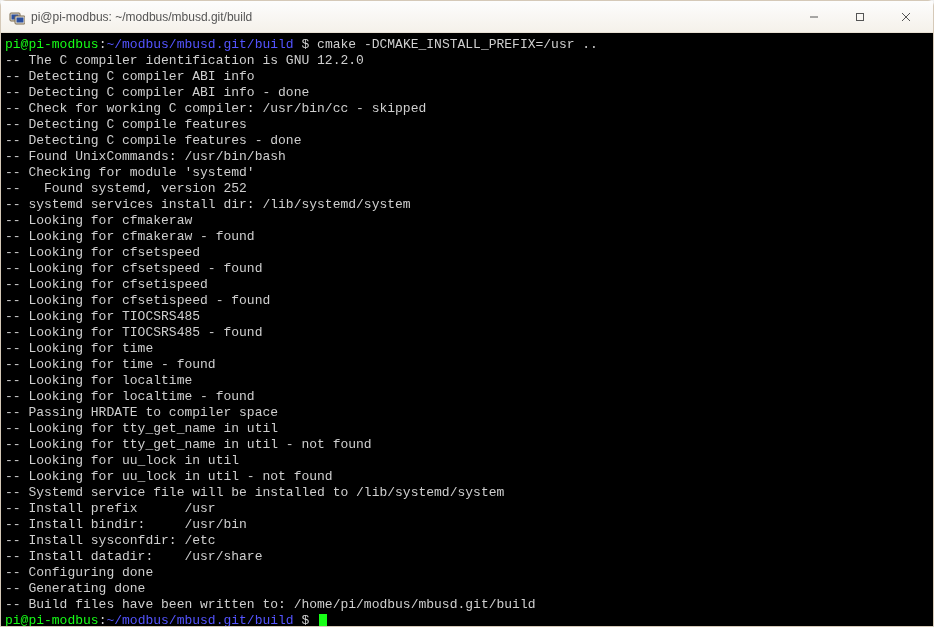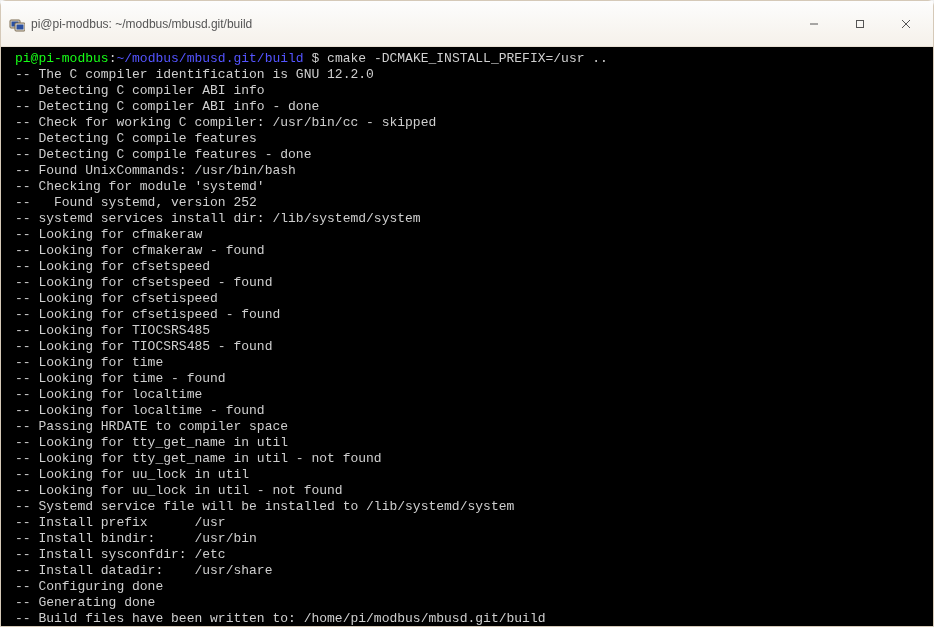--- a/index.html
+++ b/index.html
@@ -13,21 +13,21 @@
 .window {
   width: 934px;
   height: 627px;
   background: #fdfdfd;
   border: 1px solid #d5c9b8;
   border-radius: 6px 6px 0 0;
   display: flex;
   flex-direction: column;
 }
 .titlebar {
-  height: 46px;
+  height: 32px;
   display: flex;
   align-items: center;
   padding: 0 4px 0 8px;
   background: linear-gradient(#fdfdfd,#f5f1ea);
   border-bottom: 1px solid #e8e0d4;
 }
 .titlebar .icon {
   width: 16px; height: 16px; margin-right: 6px;
   display: inline-flex; align-items: center; justify-content: center;
 }
@@ -38,21 +38,21 @@
 }
 .win-controls { display: flex; }
 .win-btn {
   width: 46px; height: 28px;
   display: flex; align-items: center; justify-content: center;
   color: #666; font-size: 10px;
 }
 .terminal {
   flex: 1;
   background: #000;
-  padding: 4px 14px;
+  padding: 4px 4px;
   font-family: "Consolas","Courier New",monospace;
   font-size: 13px;
   line-height: 16px;
   color: #cfcfcf;
   overflow: hidden;
   white-space: pre;
 }
 .green { color: #17ff17; }
 .blue  { color: #5454ff; }
 .cursor {

